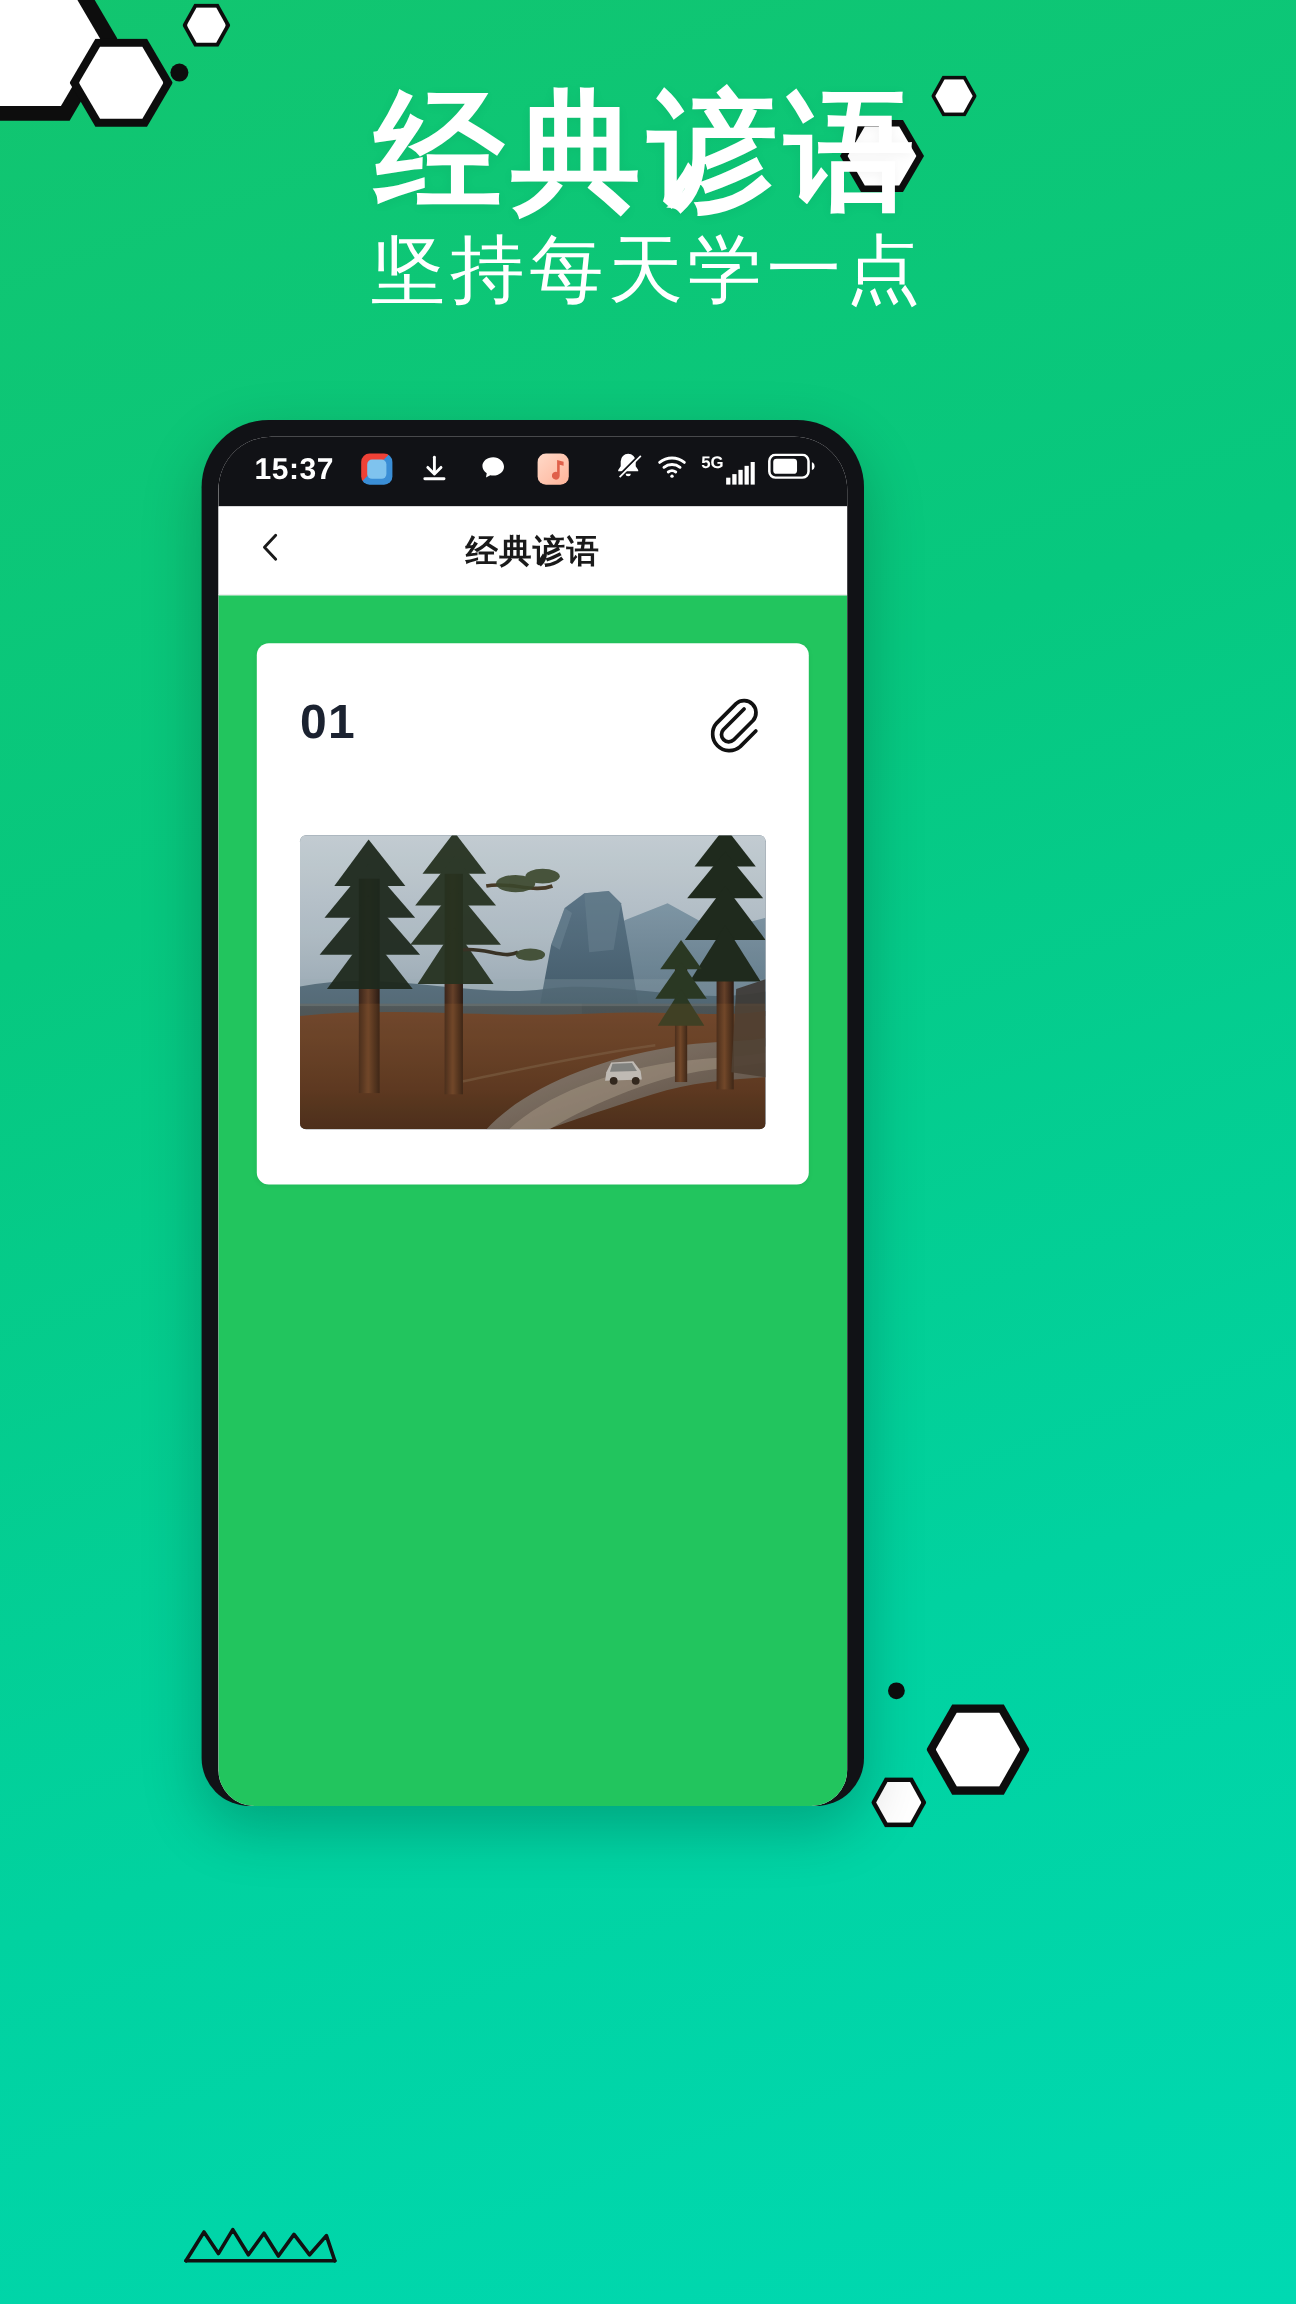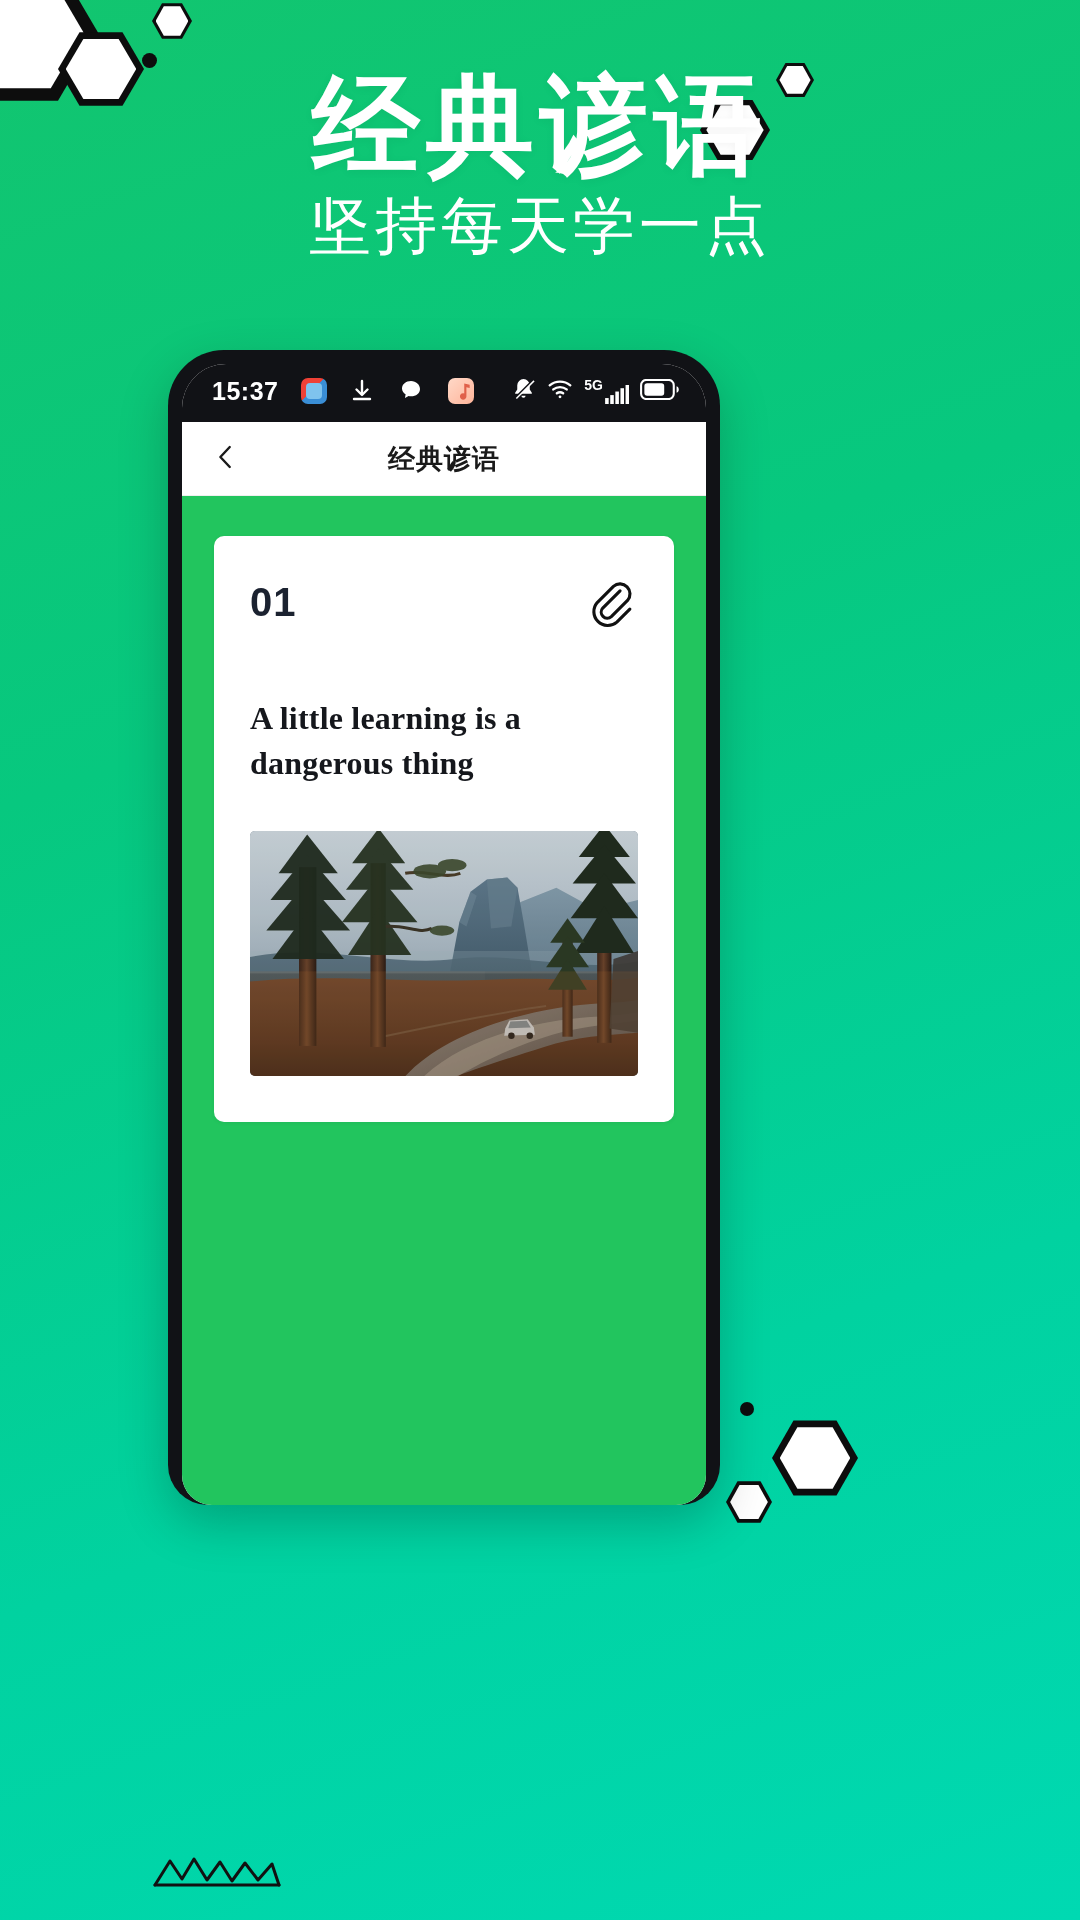--- a/index.html
+++ b/index.html
@@ -251,21 +251,20 @@
 
         <div class="card-head">
           <div class="card-num">01</div>
           <div class="clip-btn">
             <svg viewBox="0 0 24 26" width="46" height="50" fill="none" stroke="#111" stroke-width="1.75" stroke-linecap="round" stroke-linejoin="round">
               <path d="M18.1 7.3 8.4 17a3.4 3.4 0 0 0 4.8 4.8l9.1-9.1a5.6 5.6 0 0 0-7.9-7.9l-9.1 9.1a7.8 7.8 0 0 0 11 11l7.3-7.3" transform="translate(-2.2,-1.2) scale(0.93)"></path>
             </svg>
           </div>
         </div>
 
-        <div class="en-text">A little learning is a dangerous thing</div>
 
         <div class="photo">
           <svg viewBox="0 0 380 245" preserveAspectRatio="xMidYMid slice">
             <defs>
               <linearGradient id="sky" x1="0" y1="0" x2="0" y2="1">
                 <stop offset="0%" stop-color="#cfd9de"></stop>
                 <stop offset="55%" stop-color="#b9c6ce"></stop>
                 <stop offset="100%" stop-color="#9fb0ba"></stop>
               </linearGradient>
               <linearGradient id="mtn" x1="0" y1="0" x2="0" y2="1">

